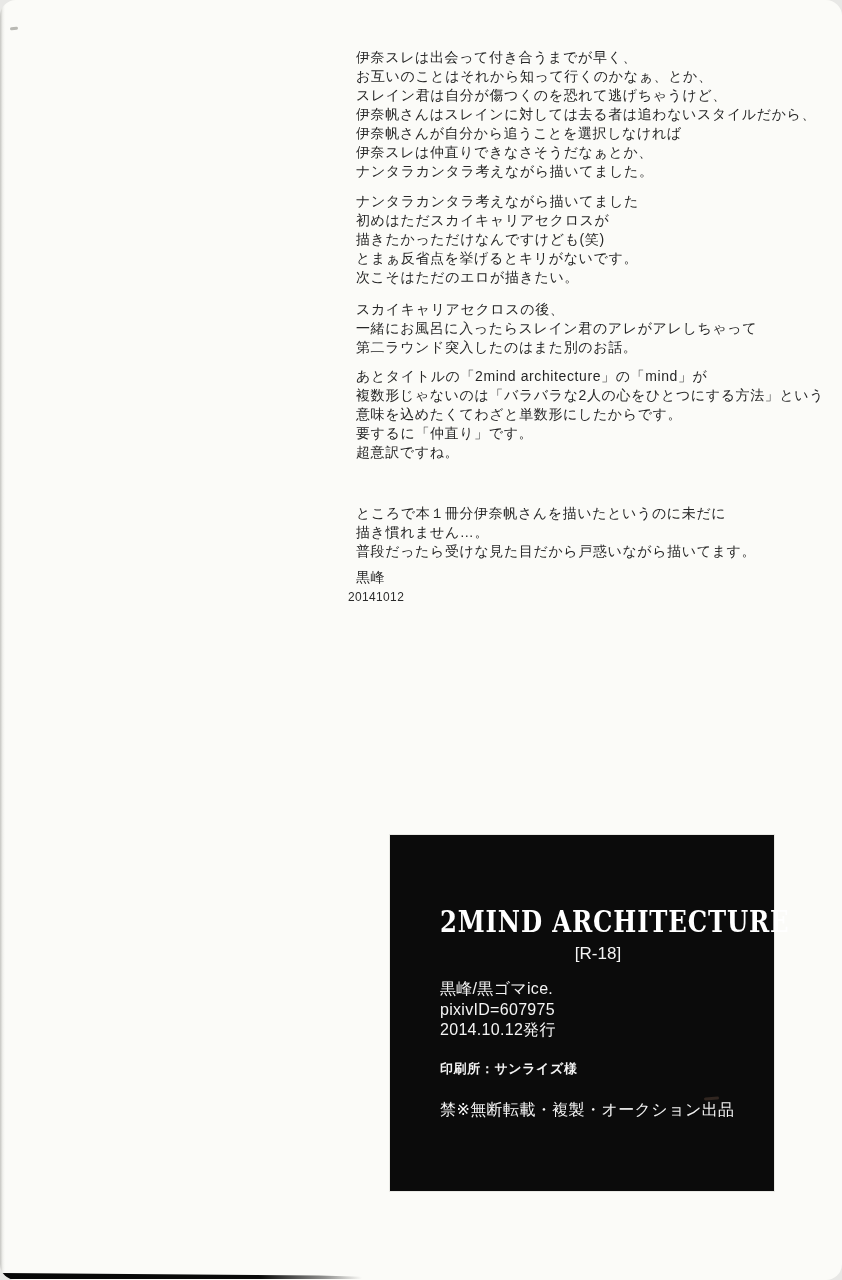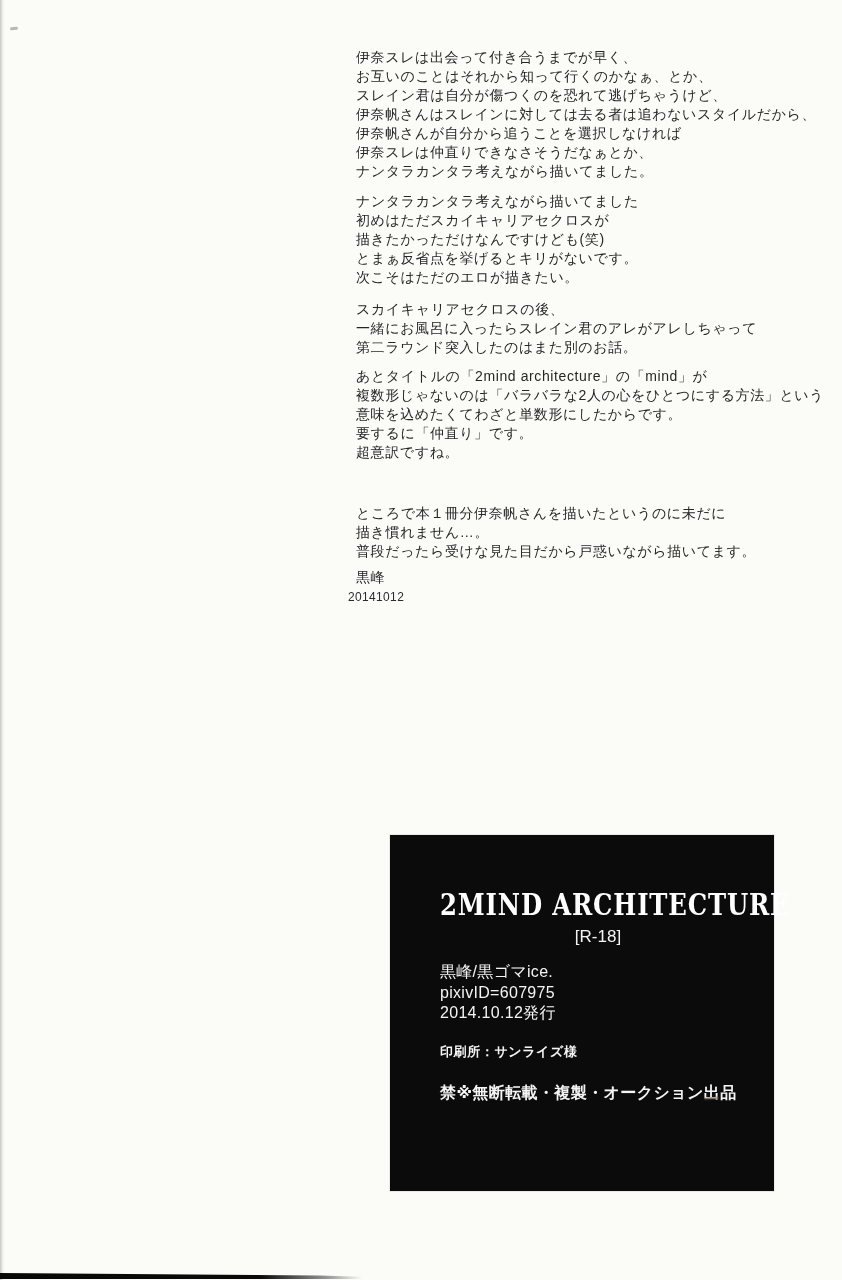--- a/index.html
+++ b/index.html
@@ -4,20 +4,21 @@
 <style>
   * { margin: 0; padding: 0; box-sizing: border-box; }
   html, body { background: #e8e8e6; }
   .page {
     position: relative;
     width: 842px;
     height: 1280px;
     background: #fbfbf8;
     overflow: hidden;
     font-family: "Liberation Sans", "DejaVu Sans", sans-serif;
+    border-radius: 16px;
   }
   
   .scan-edge-left {
     position: absolute; left: 0; top: 0; width: 5px; height: 1280px;
     background: linear-gradient(to right, rgba(110,110,105,0.38), rgba(160,160,155,0.12) 55%, rgba(160,160,155,0) 100%);
     pointer-events: none;
   }
   .scan-edge-bottom {
     position: absolute; left: 0; top: 1273px; width: 362px; height: 6px;
     background: linear-gradient(to right, #070707 0%, #0a0a0a 72%, rgba(20,20,20,0.45) 90%, rgba(20,20,20,0) 100%);
@@ -43,34 +44,34 @@
   .sig-block { margin-top: 7px; }
   .sig-date {
     font-size: 13px; letter-spacing: 0.4px; color: #2b2b2b;
     transform: scaleX(0.92); transform-origin: left center; margin-left: -8px;
   }
   
   .colophon {
     position: absolute; left: 390px; top: 835px;
     width: 384px; height: 356px;
     background: #0b0b0b; color: #f4f4f4;
-    padding: 55px 18px 0 50px;
+    padding: 72px 18px 0 50px;
     box-shadow: 0 0 0 1px rgba(200,200,195,0.35);
   }
   .colophon-title {
     font-family: "DejaVu Serif", "Liberation Serif", serif;
     font-weight: bold; font-size: 29px; line-height: 30px;
     letter-spacing: 1px; color: #ffffff; white-space: nowrap;
     transform: scaleX(0.84); transform-origin: left center;
   }
   .colophon-rating  { margin-top: 6px;  font-size: 17px; line-height: 21px; text-align: center; }
   .colophon-subtitle{ margin-top: 1px;  font-size: 17px; line-height: 21px; letter-spacing: 0.3px; }
   .colophon-credits { margin-top: 15px; font-size: 16px; line-height: 20.5px; letter-spacing: 0.3px; }
   .colophon-printer { margin-top: 17px; font-size: 13px; line-height: 21px; font-weight: bold; letter-spacing: 0.6px; }
-  .colophon-notice  { margin-top: 20px; font-size: 16px; line-height: 21px; font-weight: bold; letter-spacing: 0.4px; white-space: nowrap; }
+  .colophon-notice  { margin-top: 20px; font-size: 16px; line-height: 21px; font-weight: normal; letter-spacing: 0.4px; white-space: nowrap; }
   .colophon-smudge {
     position: absolute; left: 314px; top: 262px; width: 15px; height: 3px;
     background: rgba(95,70,58,0.45); border-radius: 2px; transform: rotate(-4deg);
     pointer-events: none;
   }
 </style>
 </head>
 <body>
 
 <div class="page">

